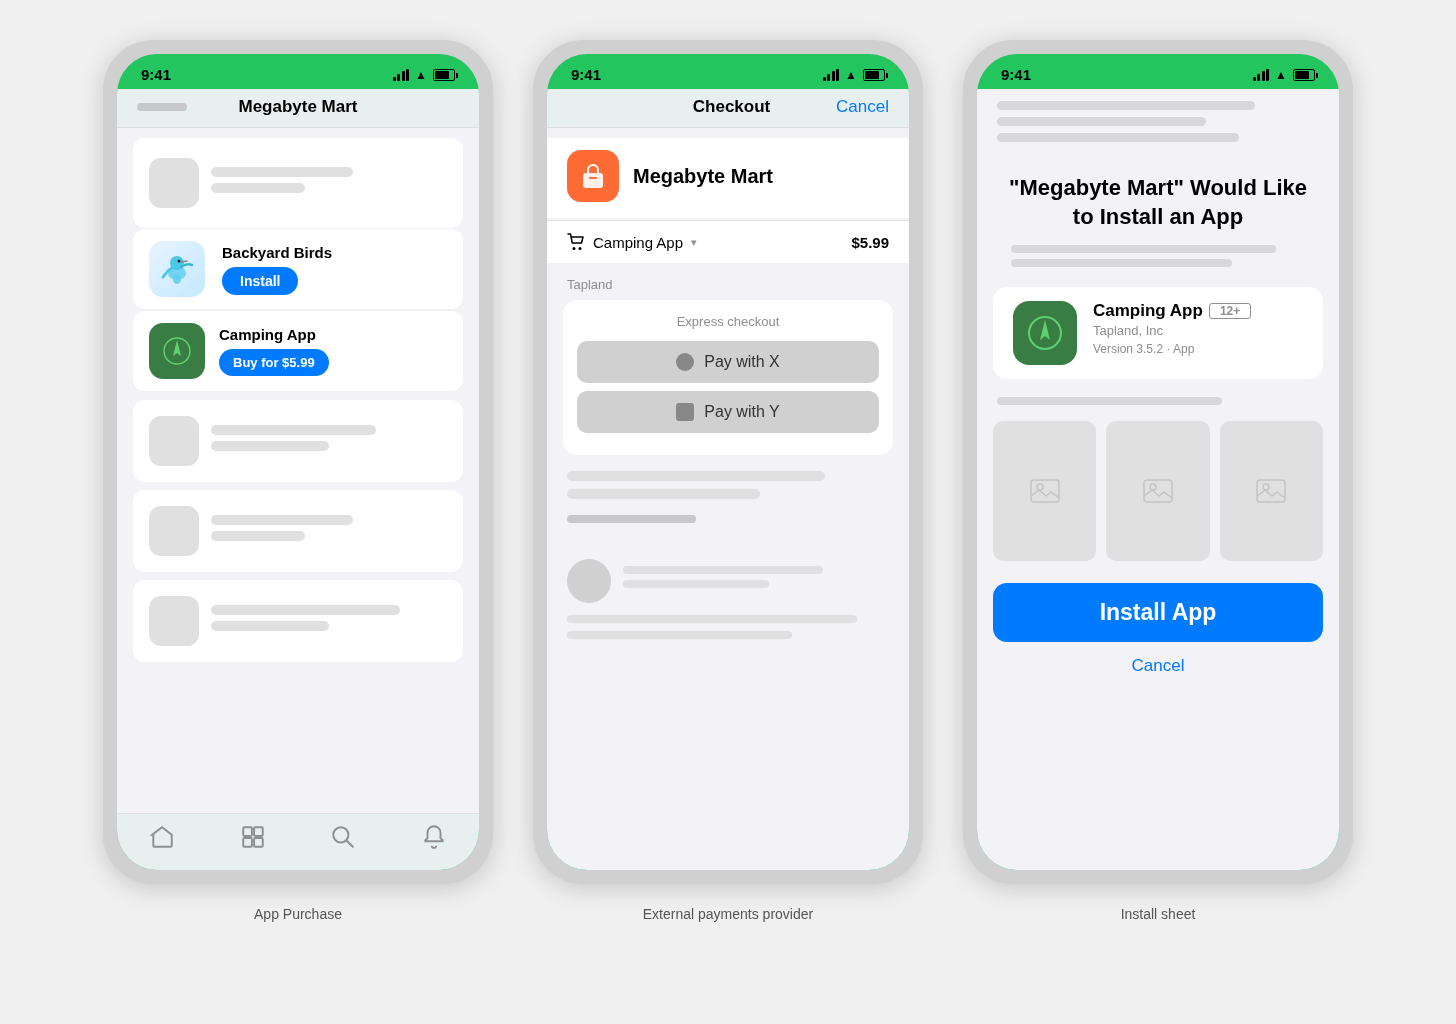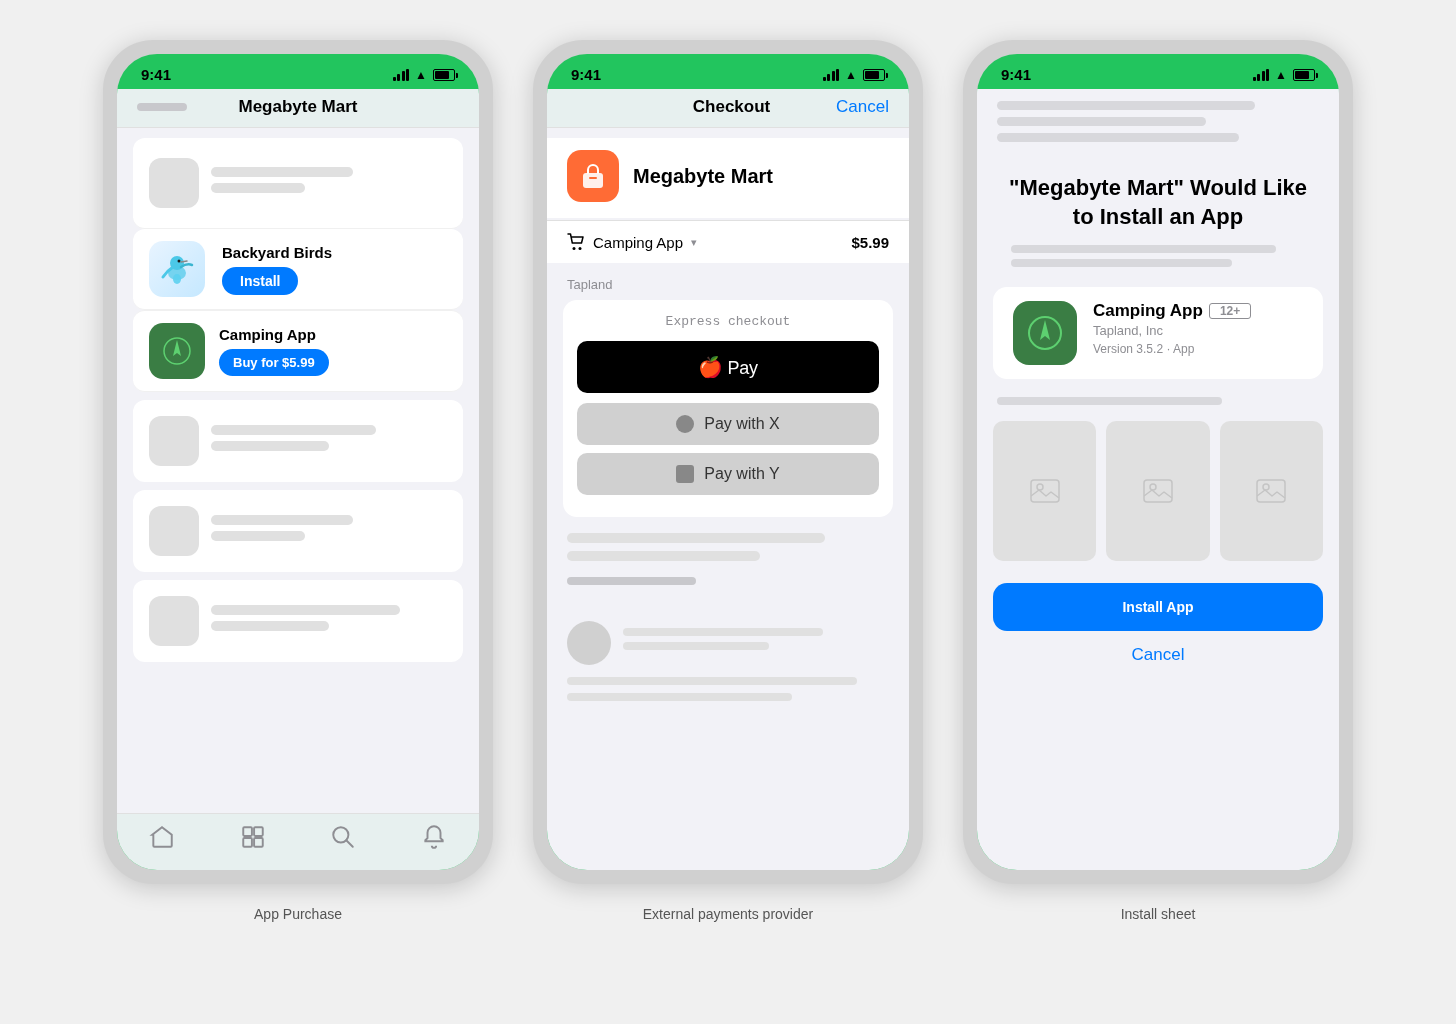--- a/index.html
+++ b/index.html
@@ -306,21 +306,20 @@
       margin: 0 16px;
       border-radius: 14px;
       padding: 14px;
     }
 
     .express-label {
       font-size: 13px;
       color: #8e8e93;
       text-align: center;
       margin-bottom: 12px;
-      font-family: Liberation Mono, monospace;
     }
 
     .apple-pay-btn {
       background: #000;
       color: #fff;
       border-radius: 10px;
       padding: 14px;
       text-align: center;
       font-size: 18px;
       font-weight: 500;
@@ -494,21 +493,21 @@
       opacity: 0.5;
     }
 
     .install-btn {
       background: #007aff;
       color: #fff;
       border: none;
       border-radius: 14px;
       padding: 16px;
       text-align: center;
-      font-size: 14px;
+      font-size: 23px;
       font-weight: 600;
       margin: 4px 16px 10px;
       cursor: pointer;
       display: block;
     }
 
     .cancel-link {
       text-align: center;
       font-size: 17px;
       color: #007aff;
@@ -767,23 +766,20 @@
           </div>
           <span class="cart-price">$5.99</span>
         </div>
 
         <div class="payment-section">
           <div class="payment-label">Tapland</div>
 
           <div class="express-checkout-box">
             <div class="express-label">Express checkout</div>
 
-            <div class="apple-pay-btn">
-              <span style="font-size:20px; font-weight:200; font-family:serif;">🍎</span><span> Pay</span>
-            </div>
 
             <div class="pay-option">
               <div class="pay-option-icon"></div>
               <span>Pay with X</span>
             </div>
 
             <div class="pay-option">
               <div class="pay-option-icon square"></div>
               <span>Pay with Y</span>
             </div>

